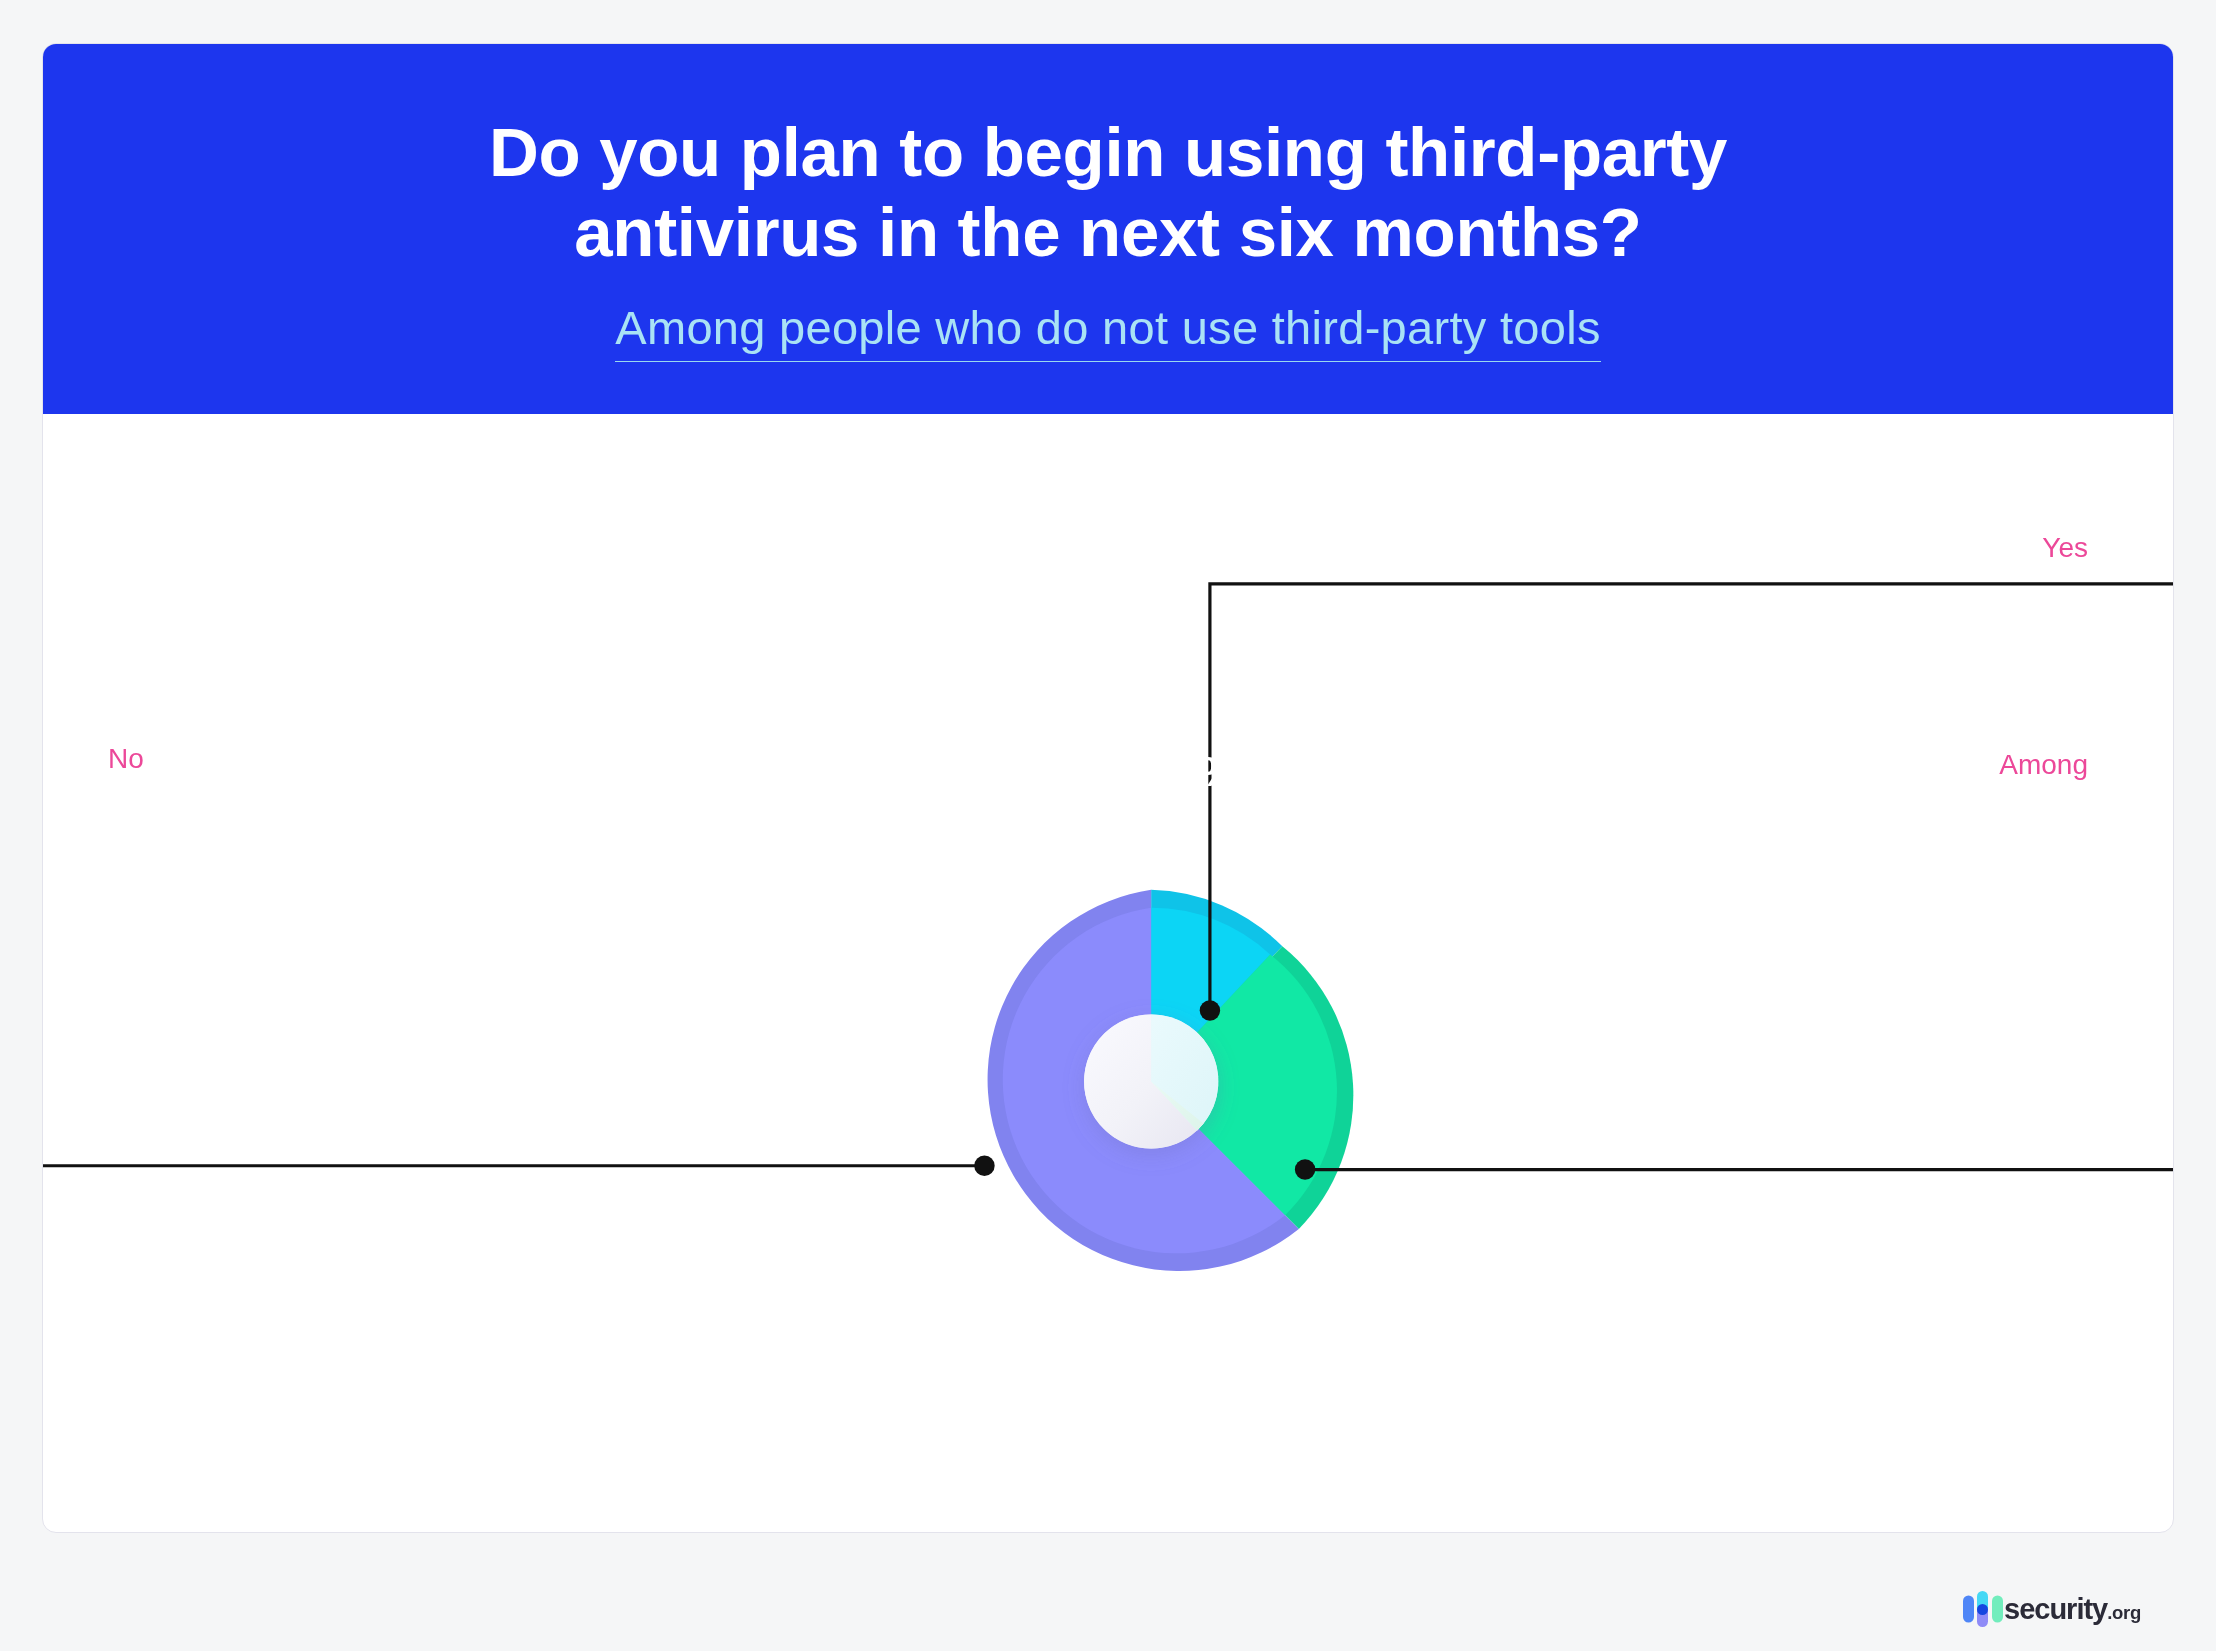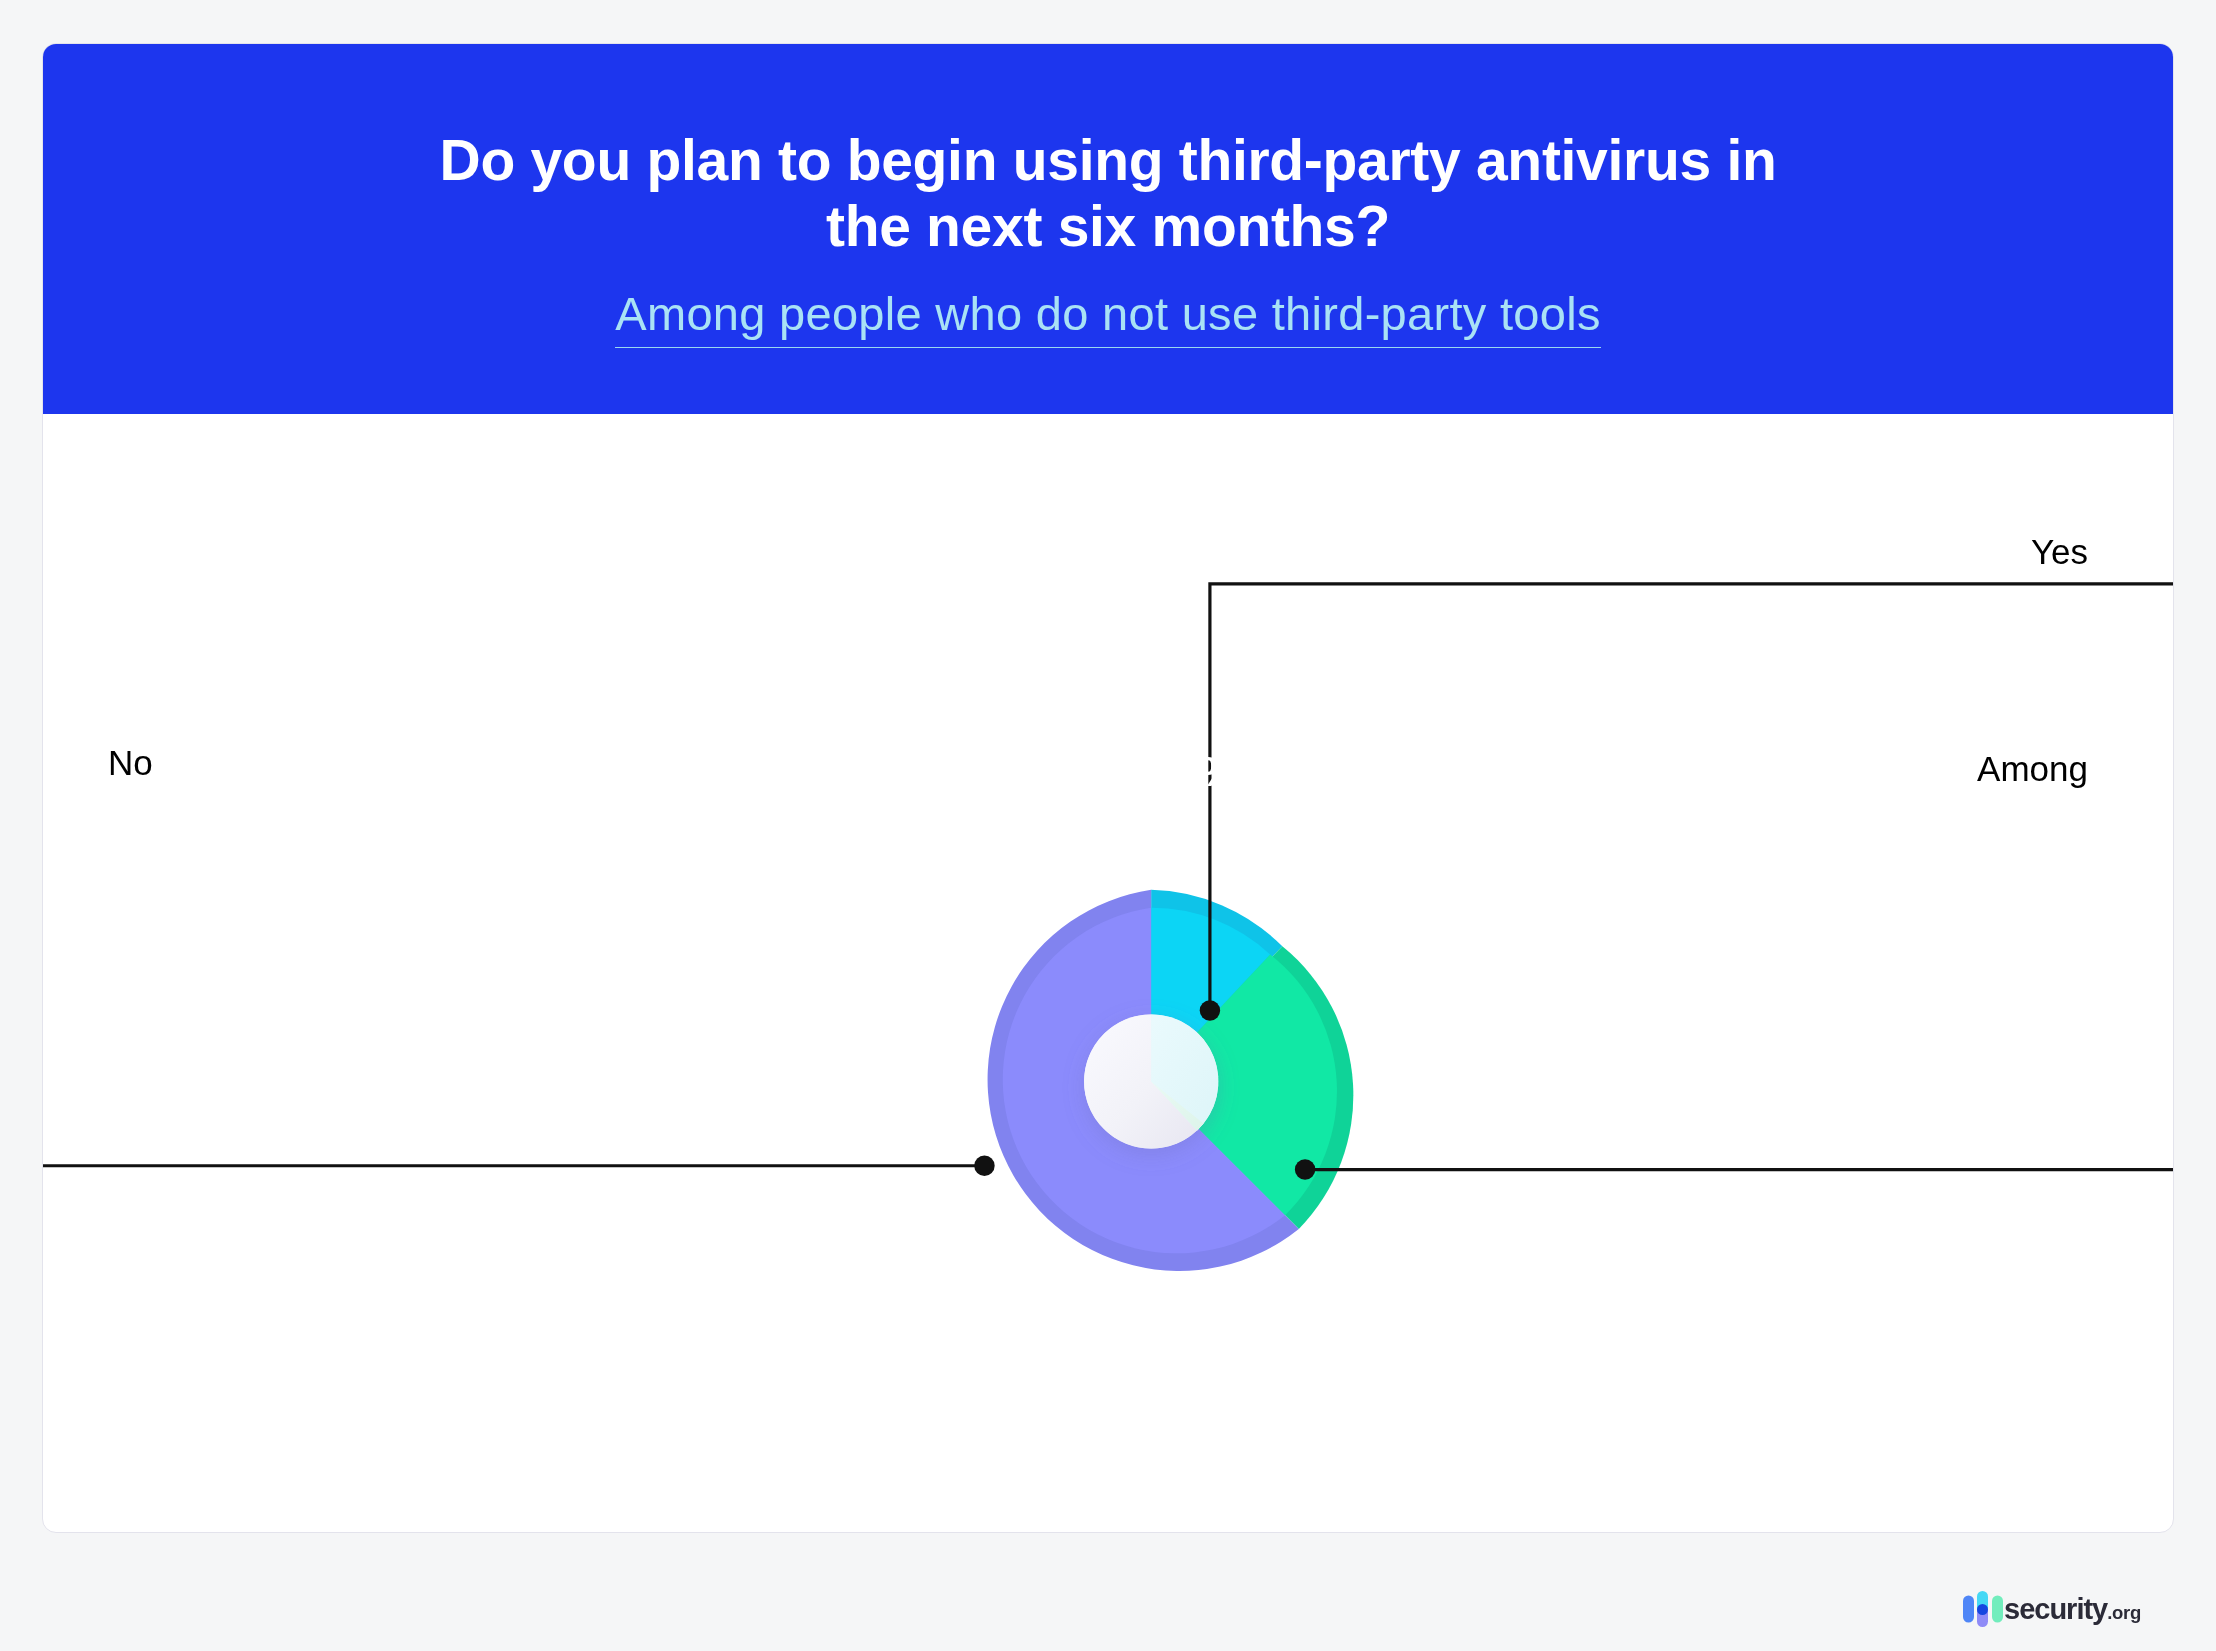--- a/index.html
+++ b/index.html
@@ -39,21 +39,21 @@
     background: #1d36ee;
     display: flex;
     flex-direction: column;
     align-items: center;
     justify-content: center;
     box-sizing: border-box;
     padding-top: 16.6px;
   }
   #chart-title {
     color: #ffffff;
-    font-size: 57px;
+    font-size: 69px;
     font-weight: bold;
     line-height: 1.16;
     text-align: center;
     letter-spacing: -0.3px;
     max-width: 1437px;
     margin: 0;
   }
   #subtitle-wrap {
     margin-top: 27px;
     padding-bottom: 6px;
@@ -98,22 +98,22 @@
   }
   .pct .num { font-size: 54px; letter-spacing: -0.6px; }
   .pct .sym { font-size: 42px; letter-spacing: -0.6px; }
   #pct-yes   { left: 1146px; top: 353px; }
   #pct-maybe { left: 1225px; top: 464px; }
   #pct-no    { left: 736px; top: 532px; }
 
   
   .leader-label {
     position: absolute;
-    color: #000000;
-    font-size: 35px;
+    color: #ec4899;
+    font-size: 28px;
     font-weight: normal;
     white-space: nowrap;
     line-height: 1;
   }
   #label-yes   { right: 85px; top: 120px; text-align: right; }
   #label-maybe { right: 85px; top: 337px; text-align: right; }
   #label-no    { left: 65px;  top: 331px; text-align: left;  }
 
   
   #footer {

